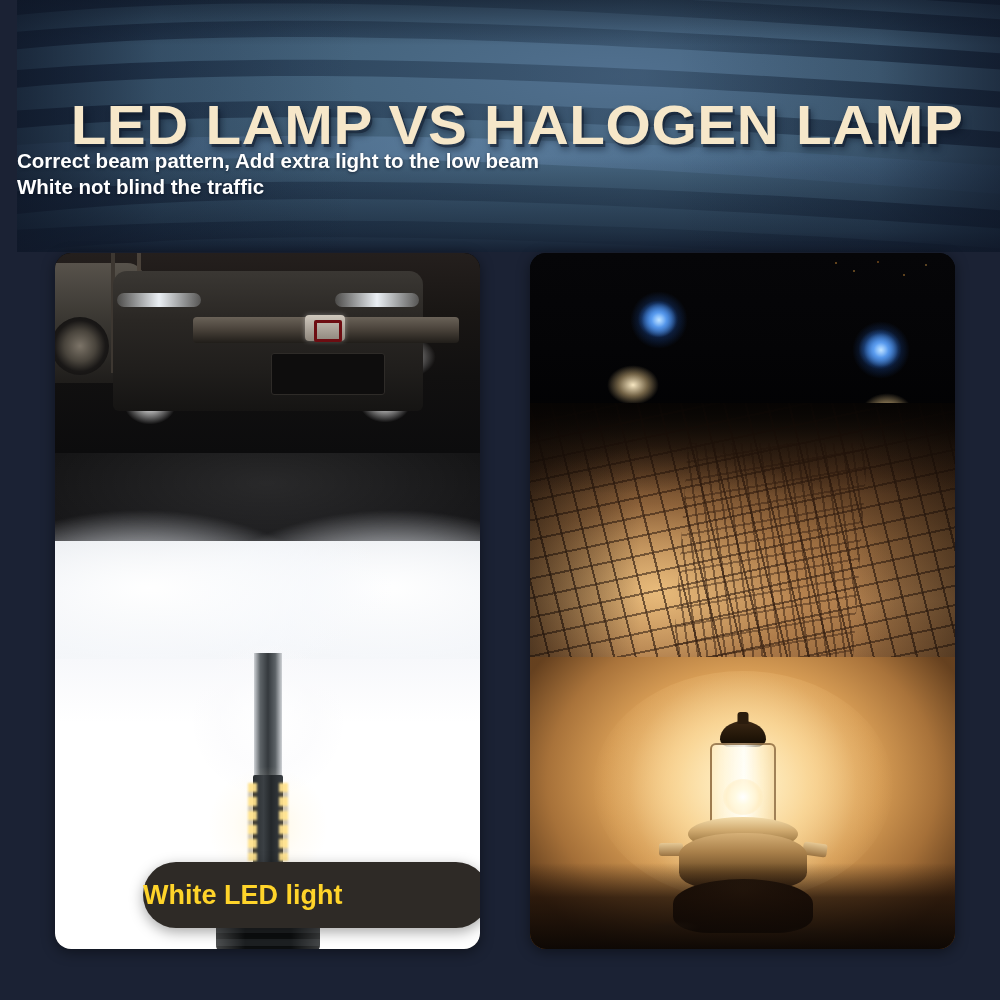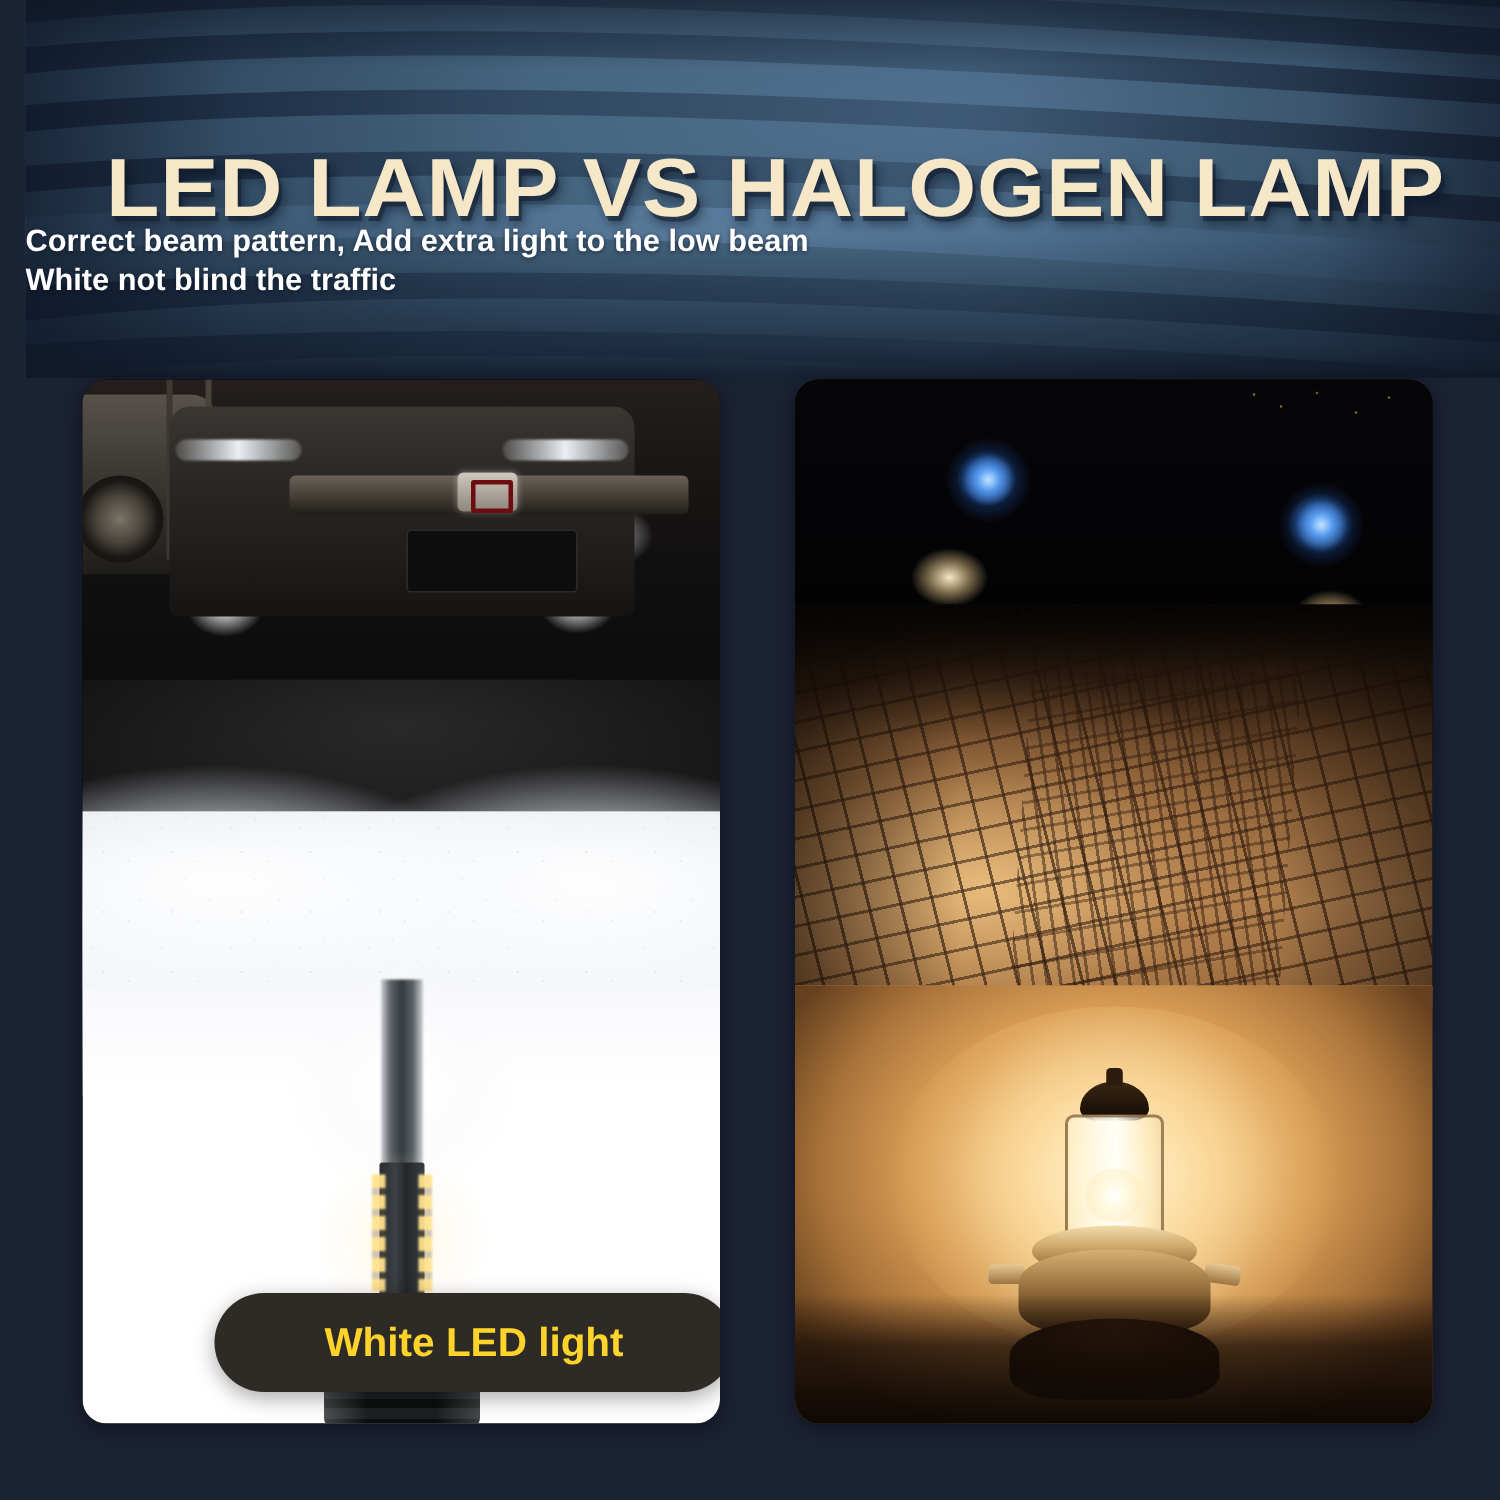--- a/index.html
+++ b/index.html
@@ -367,21 +367,21 @@
       radial-gradient(40px 9px at 24px 18px, rgba(120,96,66,.6), transparent 70%),
       radial-gradient(40px 9px at 160px 24px, rgba(120,96,66,.5), transparent 70%);
   }
 
   
   .badge {
     position: absolute;
     border-radius: 999px;
     display: flex;
     align-items: center;
-    justify-content: center;
+    justify-content: flex-start;
     font-family: "Liberation Sans Narrow", "Liberation Sans", sans-serif;
     font-weight: 700;
     white-space: nowrap;
     box-shadow: 0 4px 14px rgba(0,0,0,.35);
   }
   .badge.led {
     left: 88px; top: 609px;
     width: 346px; height: 66px;
     background: #2e2a26;
     color: #ffd42a;

